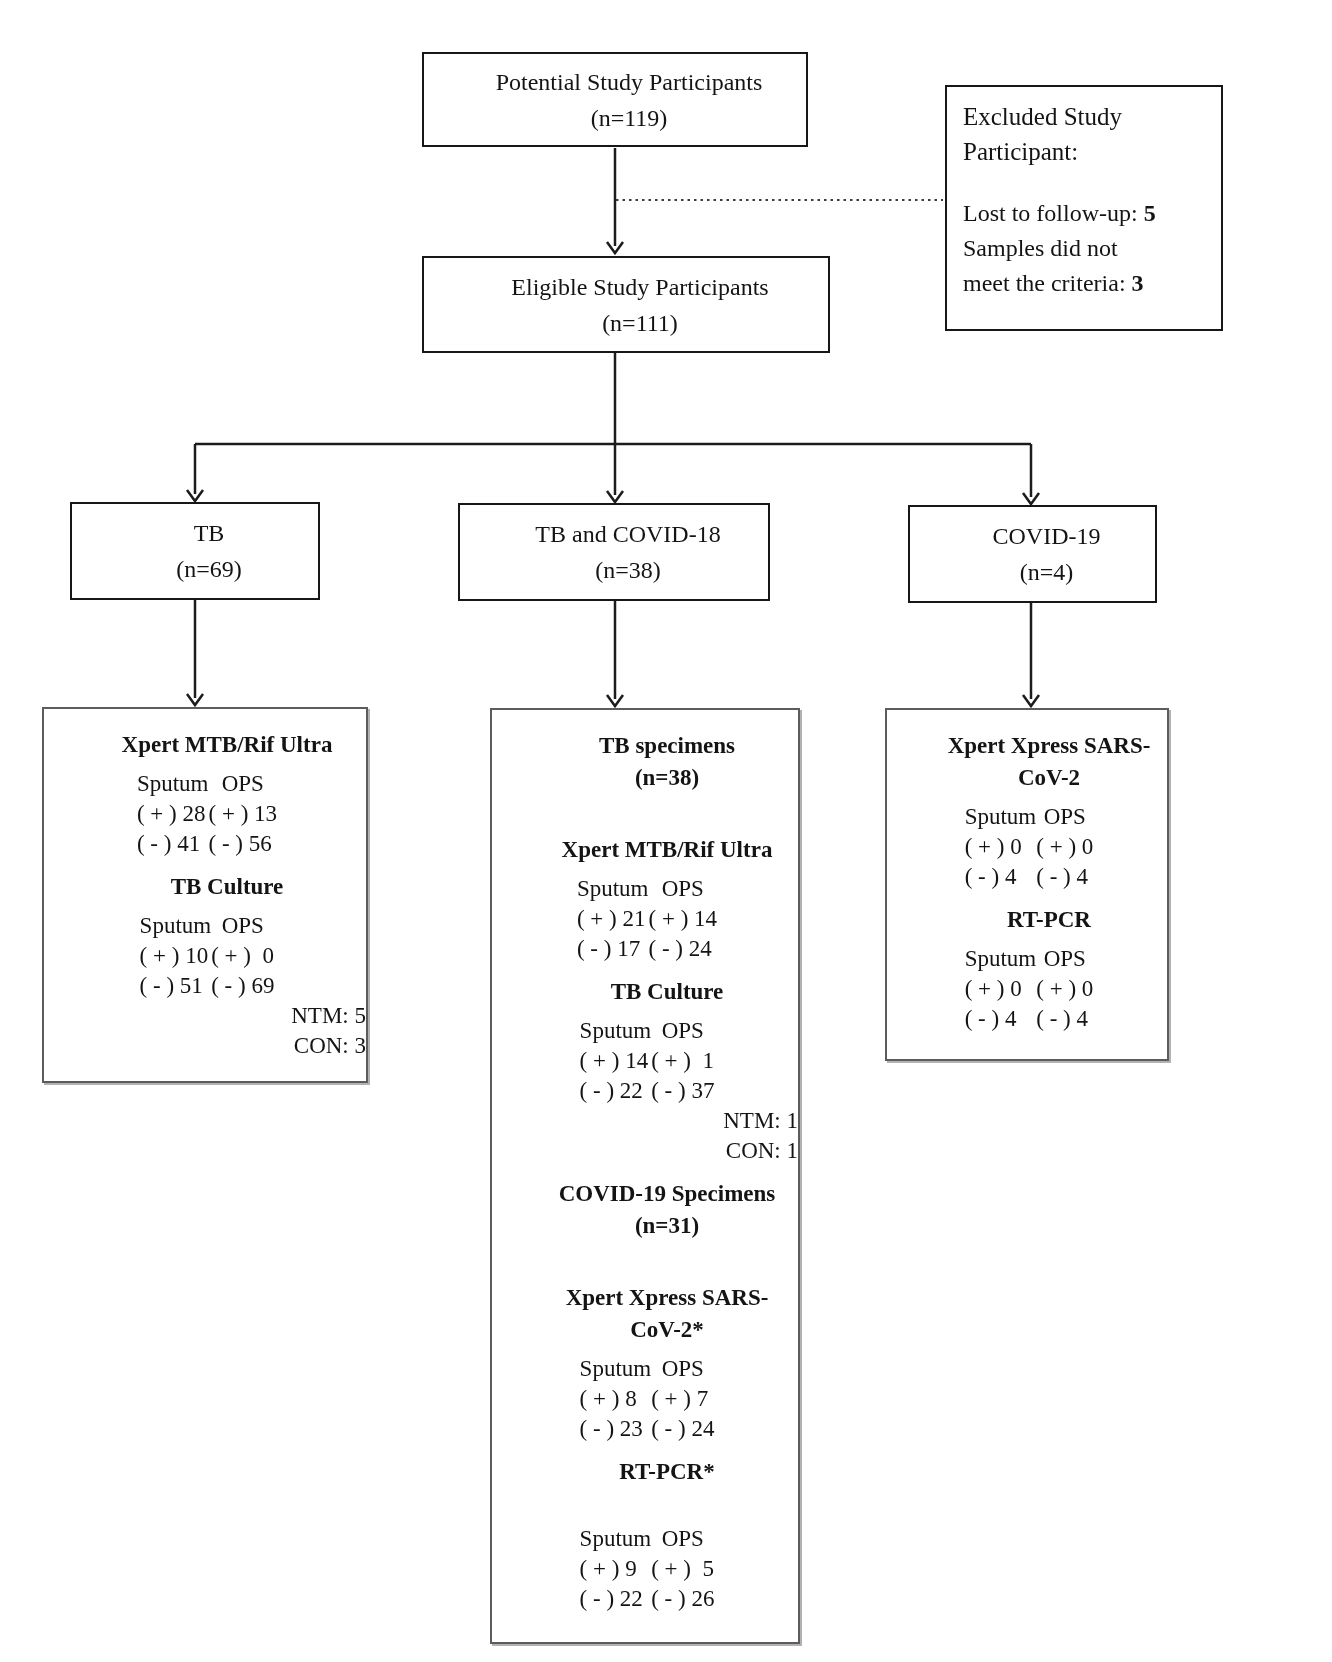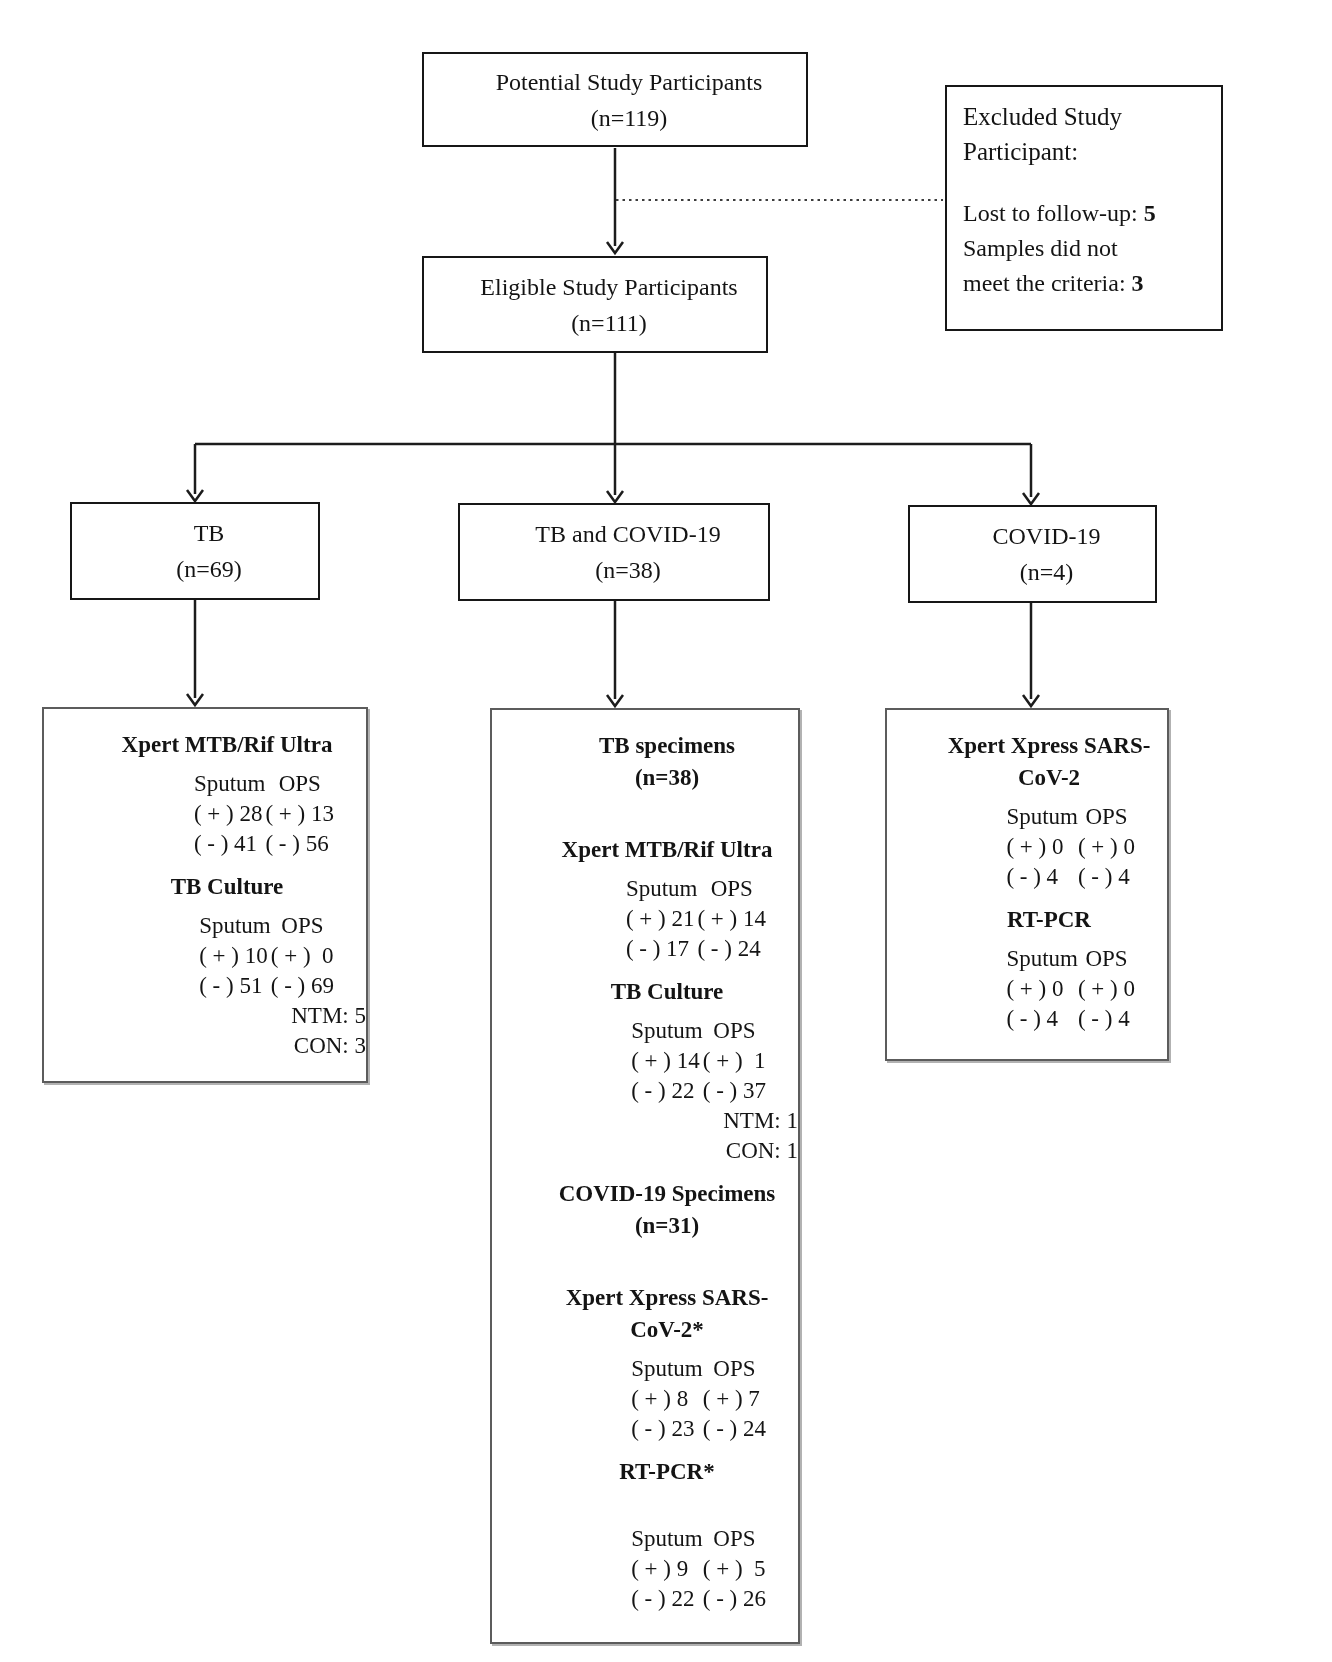--- a/index.html
+++ b/index.html
@@ -20,38 +20,38 @@
     text-align:center;font-size:24px;line-height:36px;padding-left:28px;
   }
   .detail{
     position:absolute;background:#fff;border:2px solid #5c5c5c;
     box-shadow:2px 2px 0 rgba(0,0,0,0.30);
     padding:8px 0;text-align:center;font-size:23px;
   }
   .sec-heading{font-weight:bold;text-align:center;font-size:23px;line-height:32px;margin-top:12px;padding-left:44px;}
   .sec-heading.cont{margin-top:0;}
   .spacer{height:28px;}
-  .stats{display:flex;justify-content:flex-end;margin-top:8px;padding:0 32px 0 36px;}
+  .stats{display:flex;justify-content:center;margin-top:8px;padding:0 32px 0 36px;}
   .col{text-align:left;}
   .col-h{text-align:center;font-size:23px;line-height:30px;}
   .val{font-size:23px;line-height:30px;white-space:pre;}
   .extra{text-align:right;padding-left:36px;font-size:23px;line-height:30px;white-space:pre;}
 
   .excluded{
     position:absolute;left:945px;top:85px;width:278px;height:246px;
     background:#fff;border:2.5px solid #171717;box-sizing:border-box;
     padding:12px 16px;text-align:left;
   }
   .exc-heading{font-weight:normal;font-size:25px;line-height:35px;}
   .exc-gap{height:27px;}
   .exc-line{font-size:24px;line-height:35px;}
   .exc-line b{font-weight:bold;}
 
   #top-box{left:422px;top:52px;width:386px;height:95px;box-sizing:border-box;}
-  #eligible-box{left:422px;top:256px;width:346px;height:97px;box-sizing:border-box;}
+  #eligible-box{left:422px;top:256px;width:408px;height:97px;box-sizing:border-box;}
   #branch-tb{left:70px;top:502px;width:250px;height:98px;box-sizing:border-box;}
   #branch-tbcovid{left:458px;top:503px;width:312px;height:98px;box-sizing:border-box;}
   #branch-covid{left:908px;top:505px;width:249px;height:98px;box-sizing:border-box;}
   #detail-0{left:42px;top:707px;width:326px;height:376px;box-sizing:border-box;}
   #detail-1{left:490px;top:708px;width:310px;height:936px;box-sizing:border-box;}
   #detail-2{left:885px;top:708px;width:284px;height:353px;box-sizing:border-box;}
 </style>
 </head>
 <body>
 
@@ -98,21 +98,21 @@
   <div class="node" id="eligible-box">
     <div>Eligible Study Participants</div>
     <div>(n=111)</div>
   </div>
 
   <div class="node" id="branch-tb">
     <div>TB</div>
     <div>(n=69)</div>
   </div>
   <div class="node" id="branch-tbcovid">
-    <div>TB and COVID-19</div>
+    <div>TB and COVID-18</div>
     <div>(n=38)</div>
   </div>
   <div class="node" id="branch-covid">
     <div>COVID-19</div>
     <div>(n=4)</div>
   </div>
 
   <div class="detail" id="detail-0">
       <div class="sec-heading">Xpert MTB/Rif Ultra</div>
       <div class="stats">

